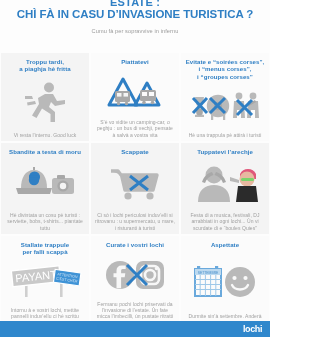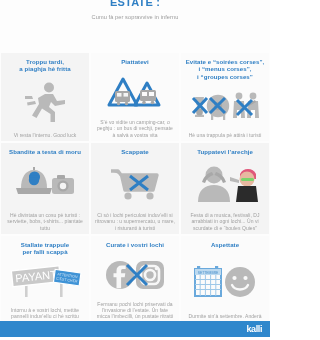--- a/index.html
+++ b/index.html
@@ -74,20 +74,21 @@
     line-height:10px;
   }
 </style>
 </head>
 <body>
 
 <div class="page">
 
   <div class="header">
     <div class="title-l1">ESTATE :</div>
+    <div class="title-l2">CHÌ FÀ IN CASU D’INVASIONE TURISTICA ?</div>
     <div class="subtitle">Cumu fà per sopravvive in infernu</div>
   </div>
 
   <div class="grid">
 
     <div class="card">
       <div class="card-title">Troppu tardi,<br>a piaghja hè fritta</div>
       <div class="card-art">
         <svg width="46" height="42" viewBox="0 0 46 42">
           <circle class="gray" cx="27" cy="6.5" r="5"></circle>
@@ -265,16 +266,16 @@
           <circle cx="52.5" cy="14" r="2.1" fill="#f9f9f9"></circle>
           <path d="M39 21 C42 27 52 27 55 21" fill="none" stroke="#f9f9f9" stroke-width="2.4" stroke-linecap="round"></path>
         </svg>
       </div>
       <div class="card-cap">Durmite sin’à settembre. Anderà megliu dopu</div>
     </div>
 
   </div>
 
   <div class="footer">
-    <div class="logo">kalli</div>
+    <div class="logo">lochi</div>
   </div>
 
 </div>
 
 </body></html>

